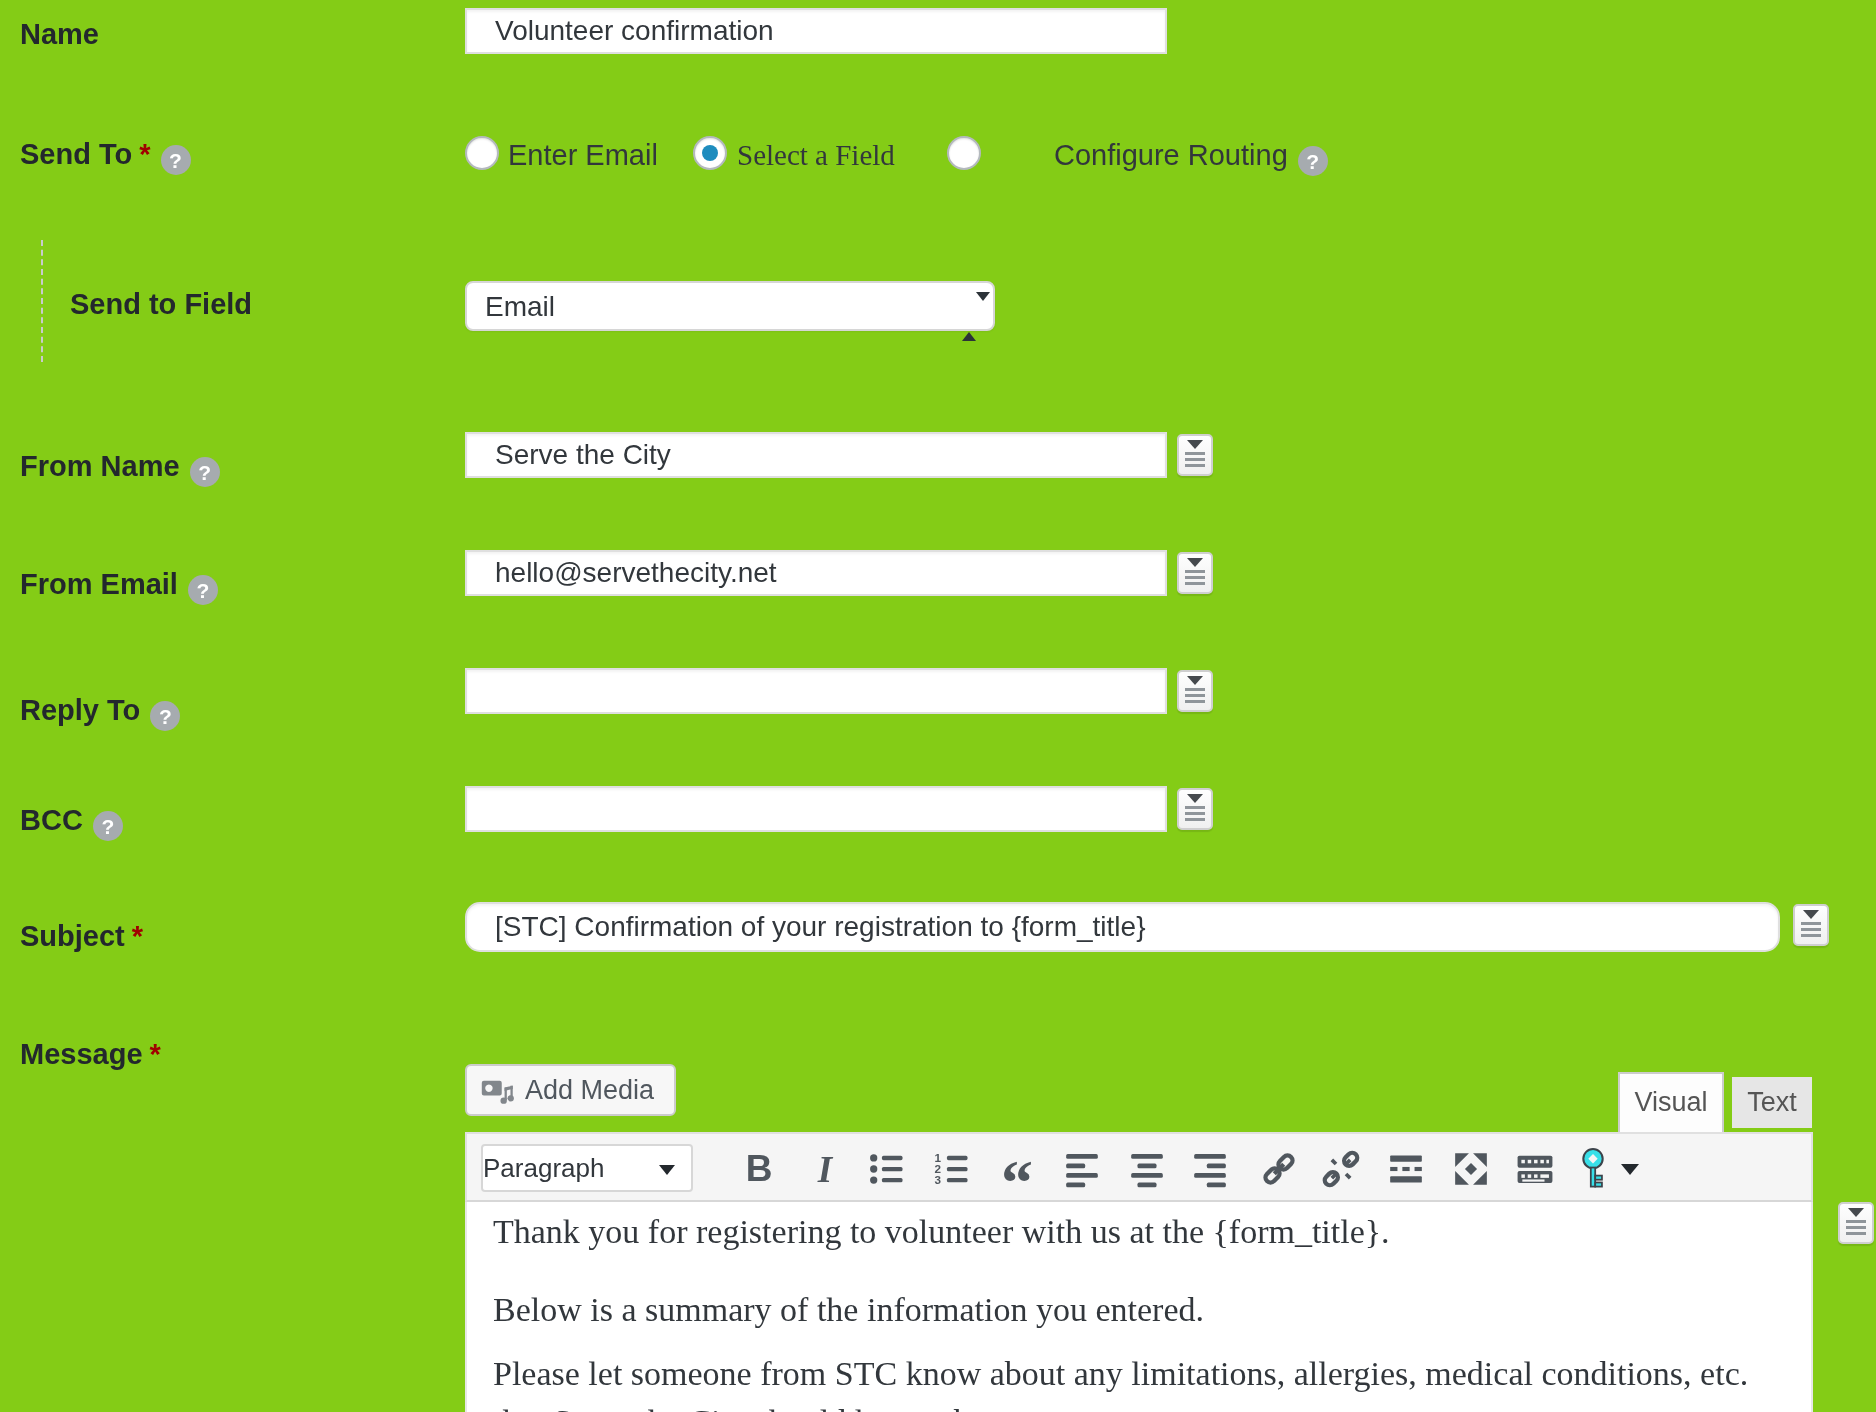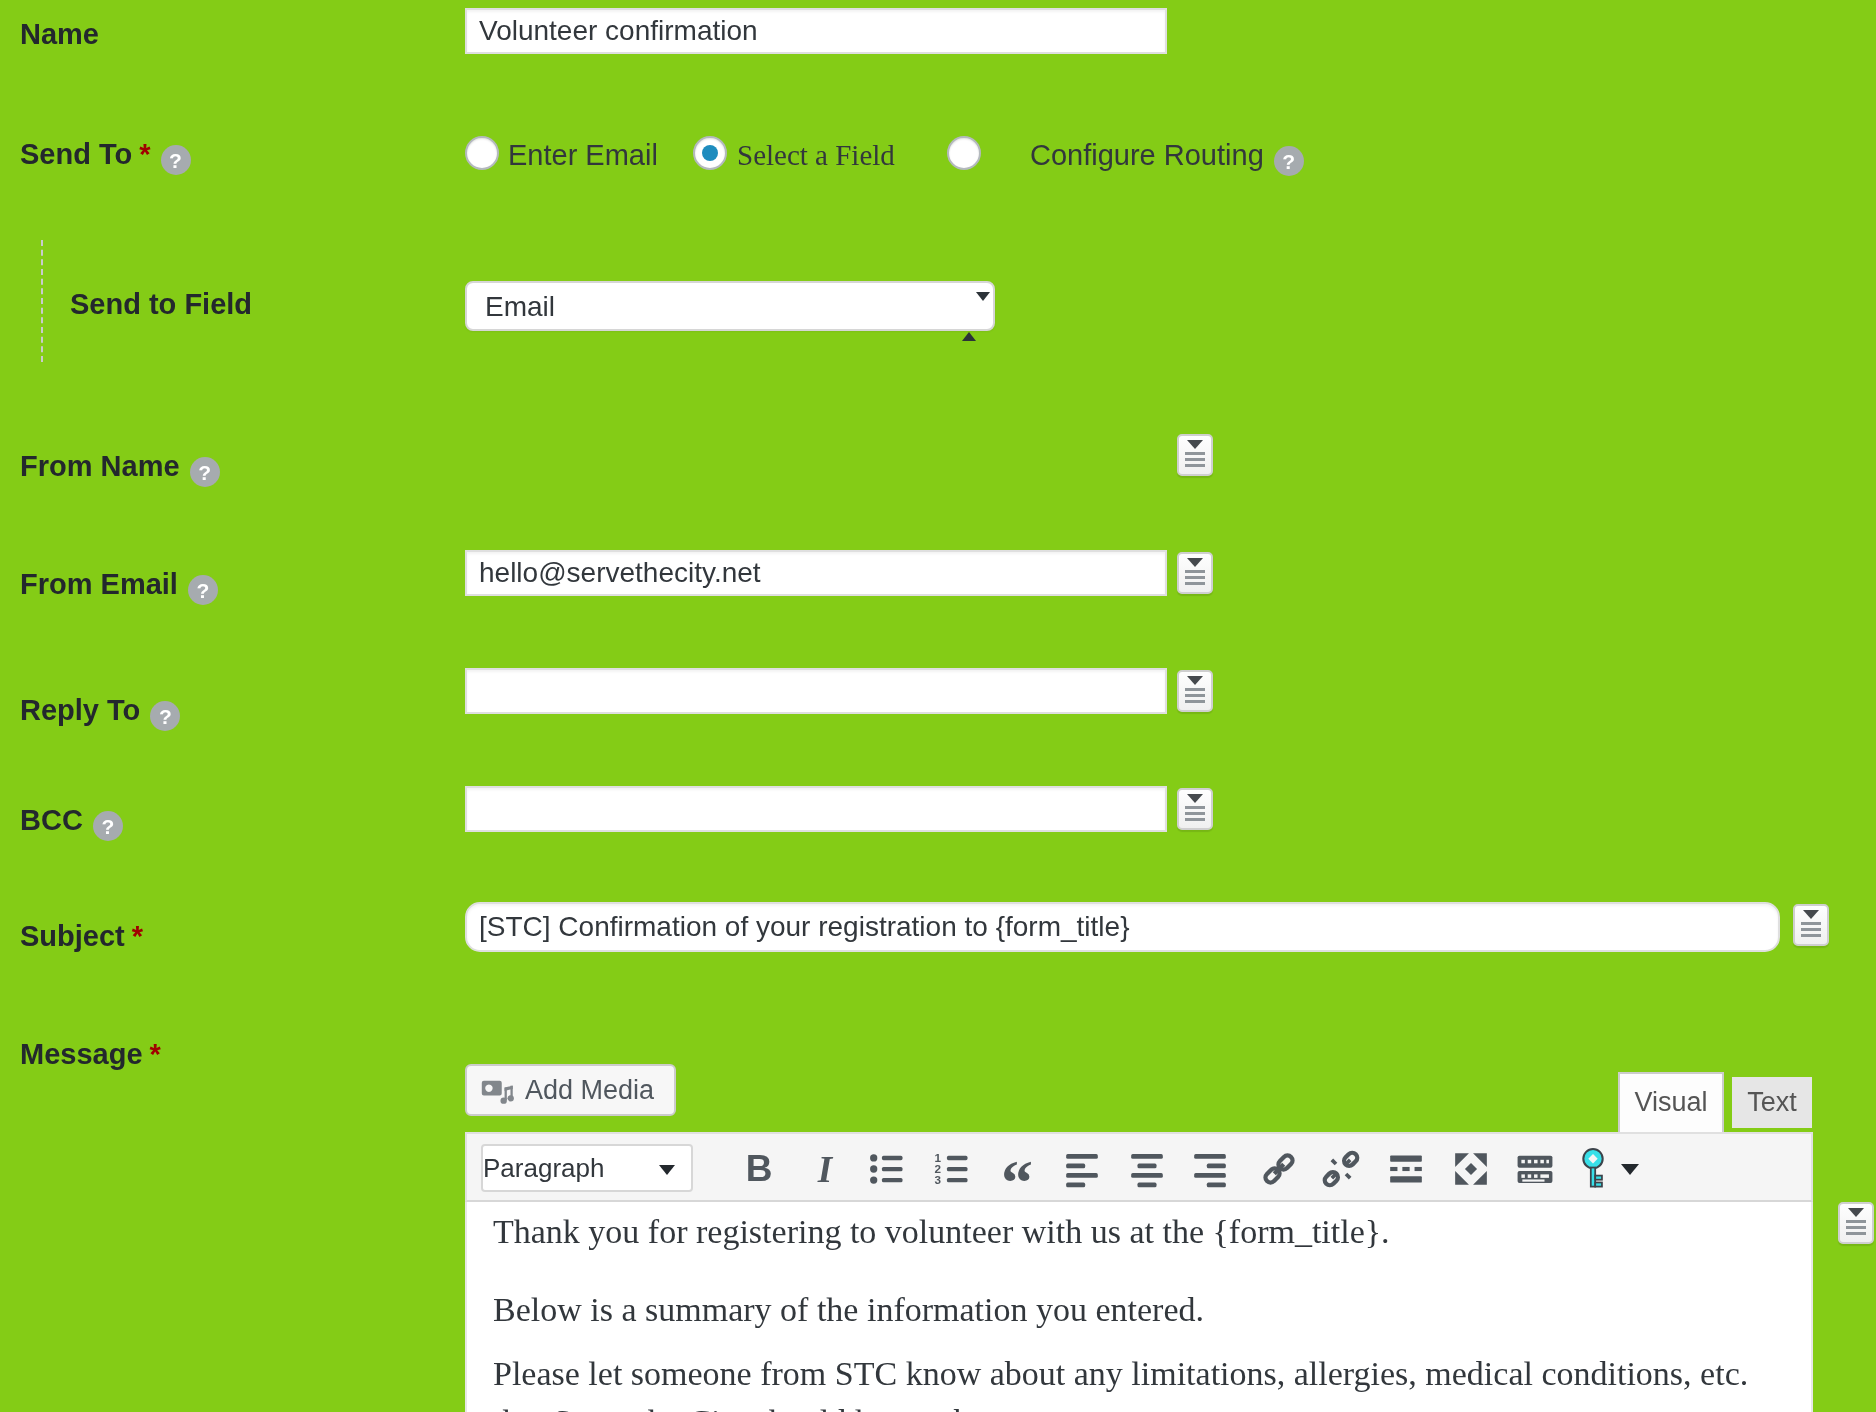--- a/index.html
+++ b/index.html
@@ -11,21 +11,21 @@
   .flabel{position:absolute;left:20px;font-size:29px;font-weight:bold;color:#23282d;white-space:nowrap;}
   .req{color:#a00000;margin-left:7px;font-weight:bold;}
   .help{display:inline-block;width:30px;height:30px;border-radius:50%;background:#a6abaf;
         color:#fff;font-size:21px;font-weight:bold;text-align:center;line-height:31px;
         margin-left:10px;vertical-align:-4px;}
 
   
   .tinput{position:absolute;background:#fff;border:2px solid #dfdfdf;
           box-shadow:inset 0 2px 3px rgba(0,0,0,0.05);
           font-family:"Liberation Sans",sans-serif;font-size:28px;color:#32373c;
-          padding:0 12px;box-sizing:border-box;outline:none;}
+          padding:0 28px;box-sizing:border-box;outline:none;}
 
   
   .radio{position:absolute;width:34px;height:34px;border-radius:50%;border:2px solid #b4b9be;
          background:#fff;box-sizing:border-box;box-shadow:inset 0 1px 2px rgba(0,0,0,.12);}
   .radio.checked::after{content:"";display:block;width:16px;height:16px;border-radius:50%;
          background:#1e8cbe;margin:7px;}
   .rlabel{position:absolute;font-size:29px;color:#32373c;white-space:nowrap;}
 
   
   .dash{position:absolute;left:41px;top:240px;height:122px;width:0;border-left:2px dashed #c9cbcd;}
@@ -90,34 +90,35 @@
   <input class="tinput" style="left: 465px; top: 8px; width: 702px; height: 46px;" value="Volunteer confirmation">
 
   <div class="flabel" style="top:138px;">
     <span>Send To</span><span class="req">*</span><span class="help">?</span>
   </div>
   <span class="radio" style="left:465px;top:136px;"></span>
   <span class="rlabel" style="left:508px;top:139px;">Enter Email</span>
   <span class="radio checked" style="left:693px;top:136px;"></span>
   <span class="rlabel" style="left:737px;top:139px;font-family:Liberation Serif, serif;">Select a Field</span>
   <span class="radio" style="left:947px;top:136px;"></span>
-  <span class="rlabel" style="left:1030px;top:139px;"><span>Configure Routing</span><span class="help">?</span></span>
+  <span class="rlabel" style="left:1054px;top:139px;"><span>Configure Routing</span><span class="help">?</span></span>
 
   <div class="dash"></div>
   <div class="flabel" style="left:70px;top:288px;">
     <span>Send to Field</span>
   </div>
   <div class="sel">
     <span>Email</span>
     <span class="arrows"><span class="up"></span><span class="dn"></span></span>
   </div>
 
   <div class="flabel" style="top:450px;">
     <span>From Name</span><span class="help">?</span>
   </div>
+  <input class="tinput" style="left: 465px; top: 432px; width: 702px; height: 46px;" value="Serve the City">
   <div class="mtbtn" style="left:1177px;top:434px;">
     <div class="tri"></div>
       <div class="ln"></div>
       <div class="ln"></div>
       <div class="ln"></div>
   </div>
 
   <div class="flabel" style="top:568px;">
     <span>From Email</span><span class="help">?</span>
   </div>

